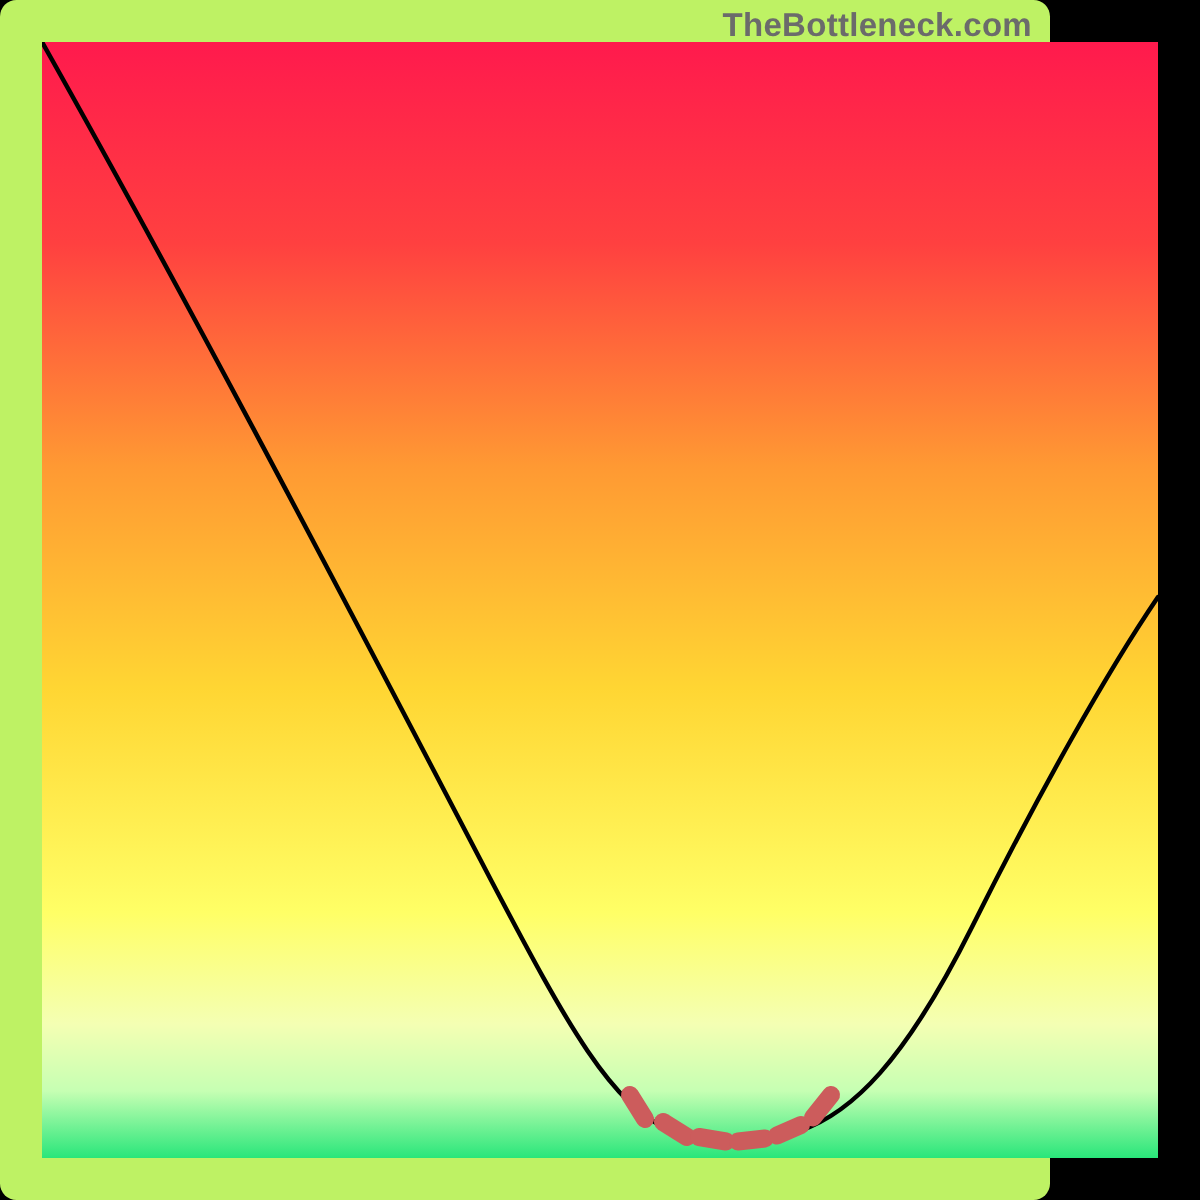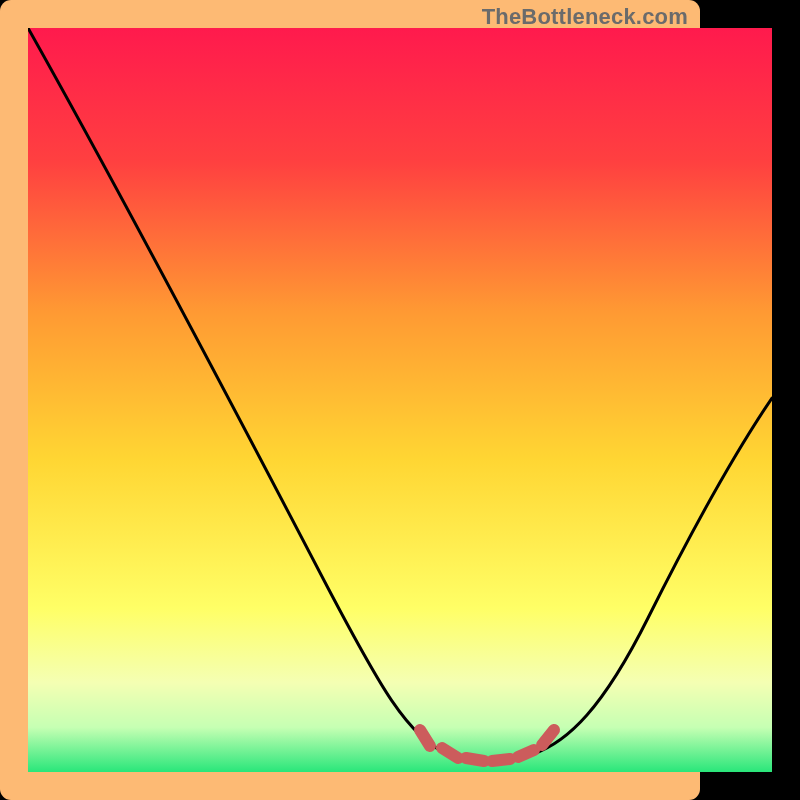--- a/index.html
+++ b/index.html
@@ -7,21 +7,21 @@
     padding: 0;
     width: 800px;
     height: 800px;
     background: #000;
     overflow: hidden;
   }
   .frame {
     position: relative;
     width: 700px;
     height: 800px;
-    background: #fdba74;
+    background: #bef264;
     border-radius: 11px;
   }
   .watermark {
     position: absolute;
     top: 4px;
     right: 12px;
     font-family: Arial, Helvetica, sans-serif;
     font-size: 22px;
     font-weight: 600;
     color: #6b6b6b;

